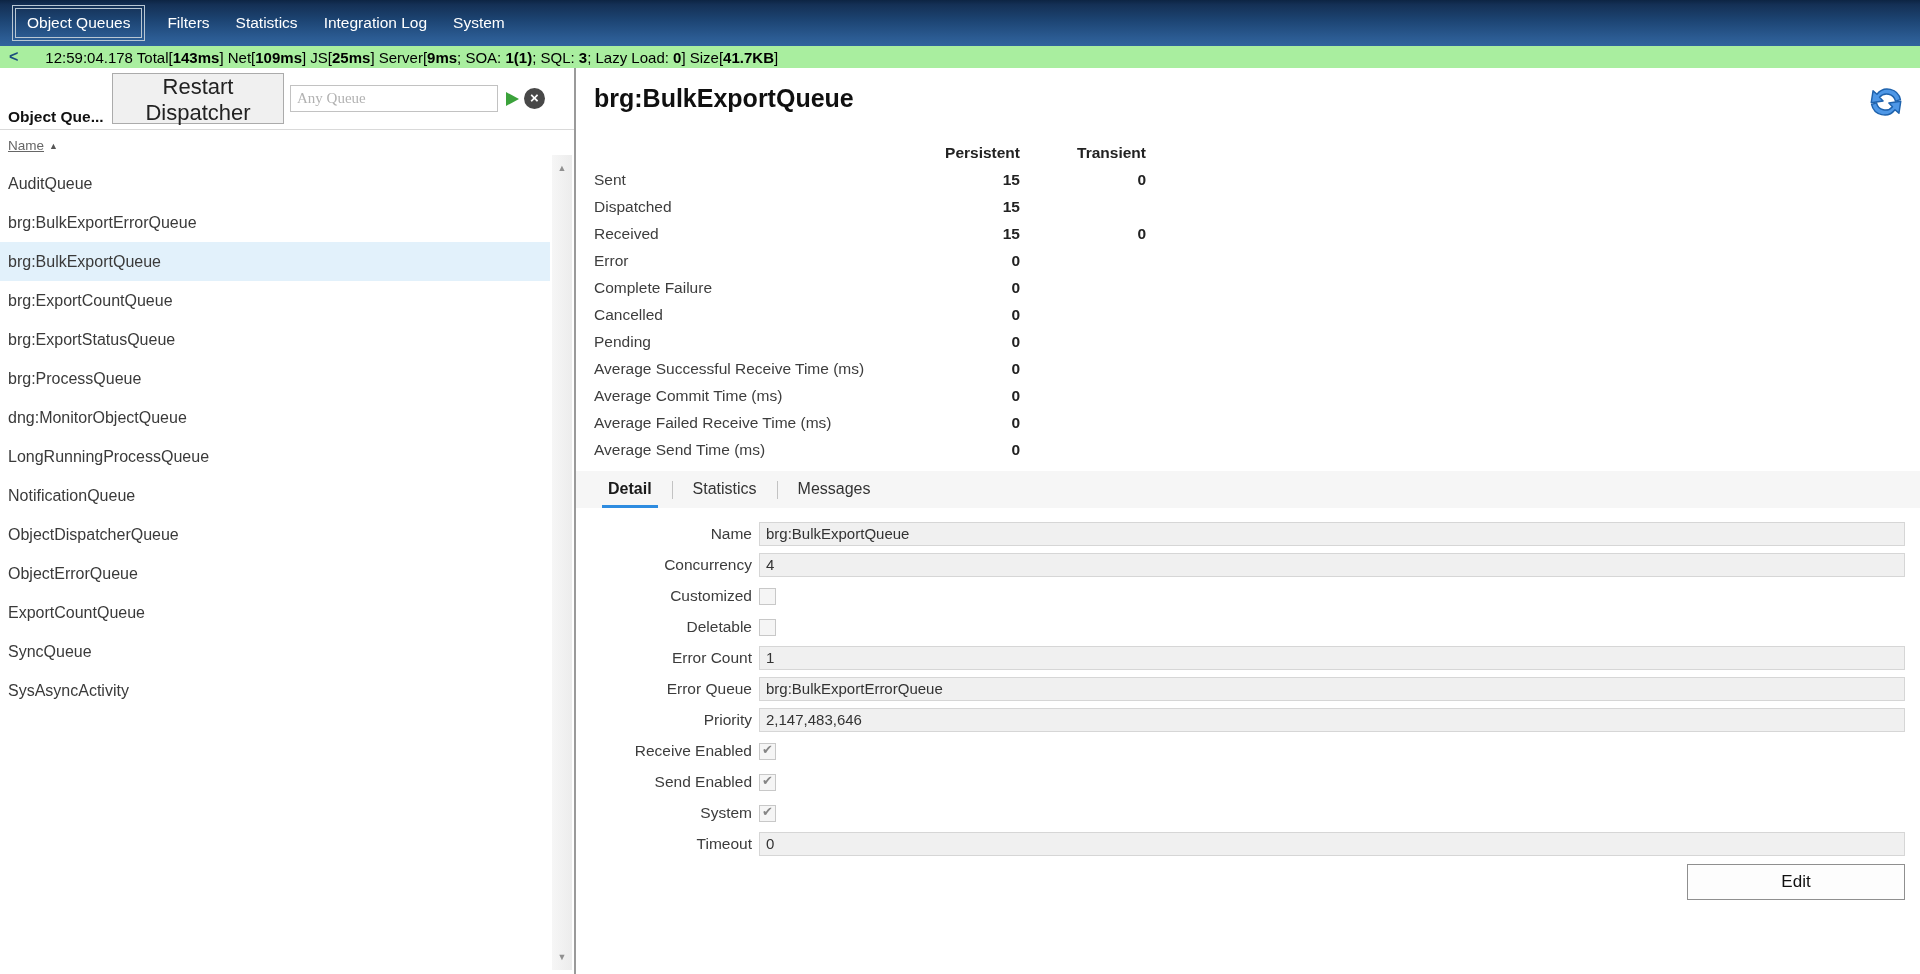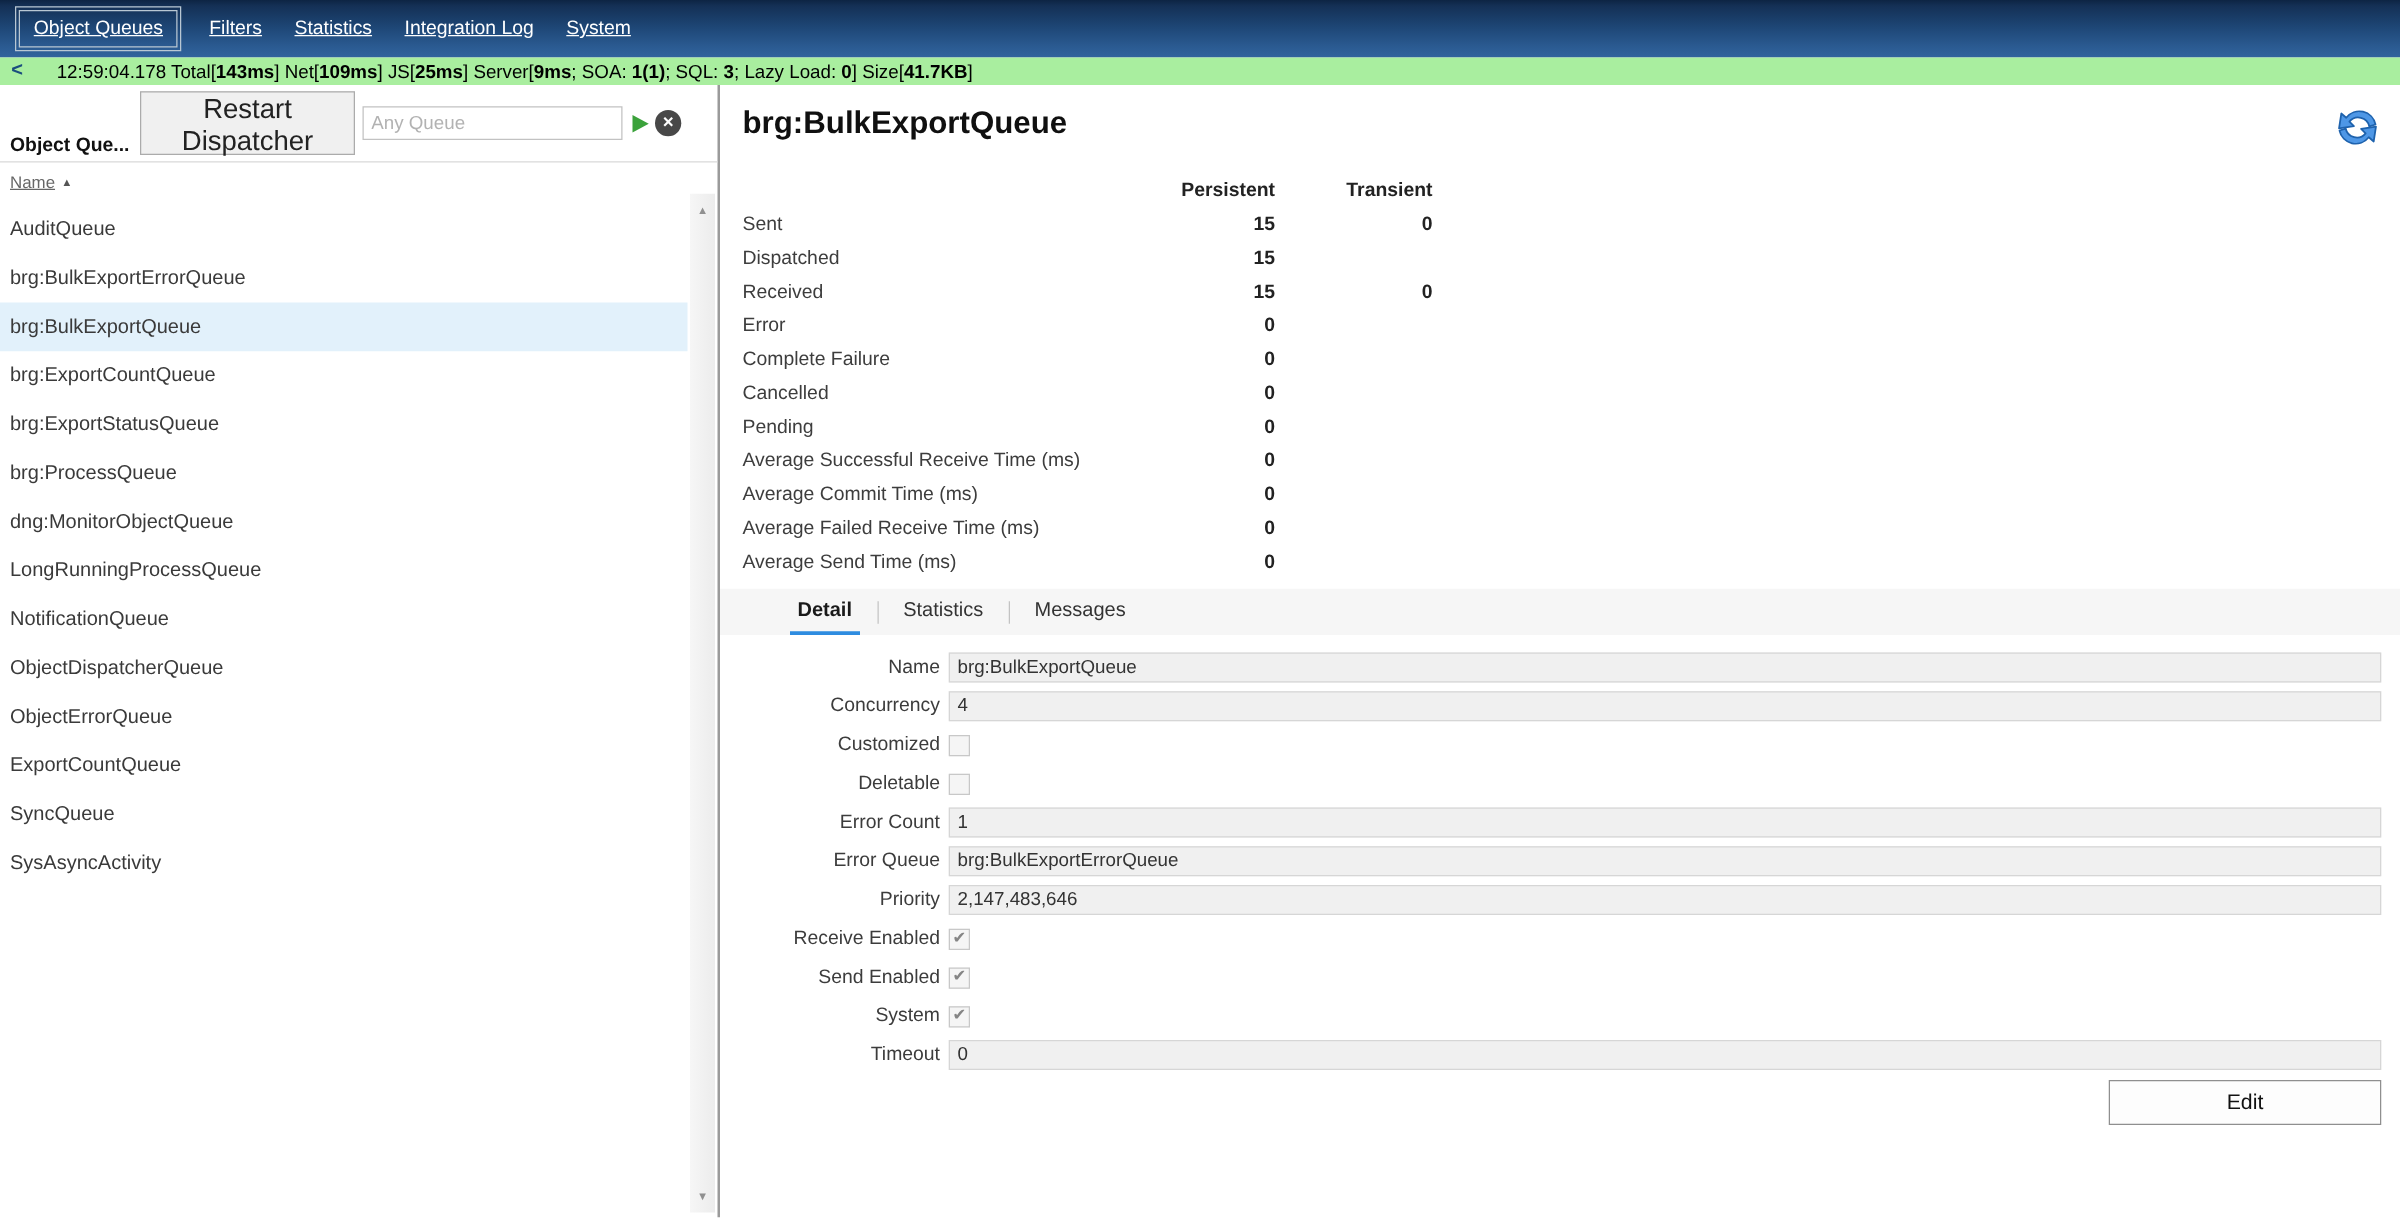--- a/index.html
+++ b/index.html
@@ -3,42 +3,42 @@
 <meta charset="utf-8">
 <style>
   * { margin:0; padding:0; box-sizing:border-box; }
   html,body { width:1920px; height:974px; background:#fff; overflow:hidden;
     font-family:"Liberation Sans","DejaVu Sans",sans-serif; }
 
   
   .navbar { height:46px; display:flex; align-items:center; padding-left:10px;
     background:linear-gradient(180deg,#0d2443 0%,#143055 10%,#1d4574 45%,#2b5b92 82%,#31639d 100%); }
   .nav-item { display:flex; align-items:center; height:46px; color:#fff; font-size:15.5px; cursor:default; }
-  .nav-label { padding:0 13px; white-space:nowrap;text-decoration:underline; }
+  .nav-label { padding:0 13px; white-space:nowrap; }
   .nav-item.active { height:auto; border:1px solid #b9c7d3; padding:2px; margin:0 9px 0 2px; }
   .nav-item.active .nav-label { border:1px solid #b9c7d3; padding:5px 11px; }
 
   
   .statusbar { height:22px; background:#a9ee9f; display:flex; align-items:center;
     font-size:15px; color:#000; padding-left:9px; white-space:pre; }
   .back-chevron { color:#1b4e7e; font-weight:bold; font-size:16px; margin-right:27px; cursor:pointer; }
   .seg { white-space:pre; }
   .seg.bold { font-weight:bold; }
 
   
   .main { display:flex; height:906px; }
 
   
   .left-panel { width:576px; position:relative; background:#fff; border-right:2px solid #9a9a9a; flex:none; }
   .left-header { height:62px; border-bottom:1px solid #d9d9d9; display:flex; align-items:center; }
   .left-title { font-weight:bold; font-size:15.5px; color:#111; margin-left:8px; width:104px; flex:none;margin-top:36px; }
   .restart-btn { width:172px; height:51px; background:#f0f0f0; border:1px solid #ababab;
     font-size:22px; color:#222; font-family:inherit; cursor:pointer; flex:none; }
   .queue-search { width:208px; height:27px; margin-left:6px; border:1px solid #c2c2c2;
-    padding-left:6px; font-size:15px; color:#333; font-family:Liberation Sans, sans-serif; }
+    padding-left:6px; font-size:15px; color:#333; font-family:Liberation Serif, serif; }
   .queue-search::placeholder { color:#b2b2b2; }
   .play-icon { width:0; height:0; border-left:13px solid #3ba23b; border-top:7px solid transparent;
     border-bottom:7px solid transparent; margin-left:8px; cursor:pointer; flex:none; }
   .clear-icon { width:21px; height:21px; border-radius:50%; background:#484848; color:#fff;
     font-size:15px; font-weight:bold; line-height:20px; text-align:center; margin-left:5px; cursor:pointer; flex:none; }
 
   .list-header { height:30px; padding:8px 0 0 8px; font-size:13.5px; color:#666; }
   .sort-link { text-decoration:underline; cursor:pointer; }
   .sort-arrow { color:#555; font-size:9px; margin-left:5px; vertical-align:1px; }
 
@@ -57,21 +57,21 @@
   
   .right-panel { flex:1; position:relative; background:#fff; padding-left:18px; }
   .detail-title { margin-top:16px; font-size:25px; font-weight:bold; color:#101010; }
   .refresh-btn { position:absolute; top:16px; right:13px; width:42px; height:36px; cursor:pointer; }
 
   .stats { margin-top:26px; font-size:15.5px; color:#3d3d3d; }
   .stats-row { display:grid; grid-template-columns:312px 100px 112px; height:27px; align-items:center;gap:14px; }
   .stats-row .num, .stats-row .col-h { text-align:right; font-weight:bold; color:#222; }
 
   .tabbar { margin-top:8px; margin-left:-18px; height:37px; background:#f6f6f6;
-    display:flex; align-items:center; padding-left:56px; }
+    display:flex; align-items:center; padding-left:26px; }
   .tab { height:37px; line-height:36px; font-size:16px; color:#333; padding:0 6px; cursor:pointer; }
   .tab.active { font-weight:bold; color:#1a1a1a; border-bottom:3px solid #2e8ce0; }
   .tab-sep { width:1px; height:18px; background:#c3c3c3; margin:0 14px; }
 
   .form { margin-top:13px; }
   .form-row { display:flex; align-items:center; height:26px; margin-bottom:5px; }
   .form-label { width:158px; flex:none; text-align:right; margin-right:7px; font-size:15.5px; color:#3c3c3c; }
   .form-field { flex:1; margin-right:15px; height:24px; line-height:22px; background:#f0f0f0;
     border:1px solid #d6d6d6; padding:0 6px; font-size:15px; color:#333; overflow:hidden; white-space:nowrap; }
   .form-cb { display:none; width:17px; height:17px; background:#f5f5f5; border:1px solid #c8c8c8;

